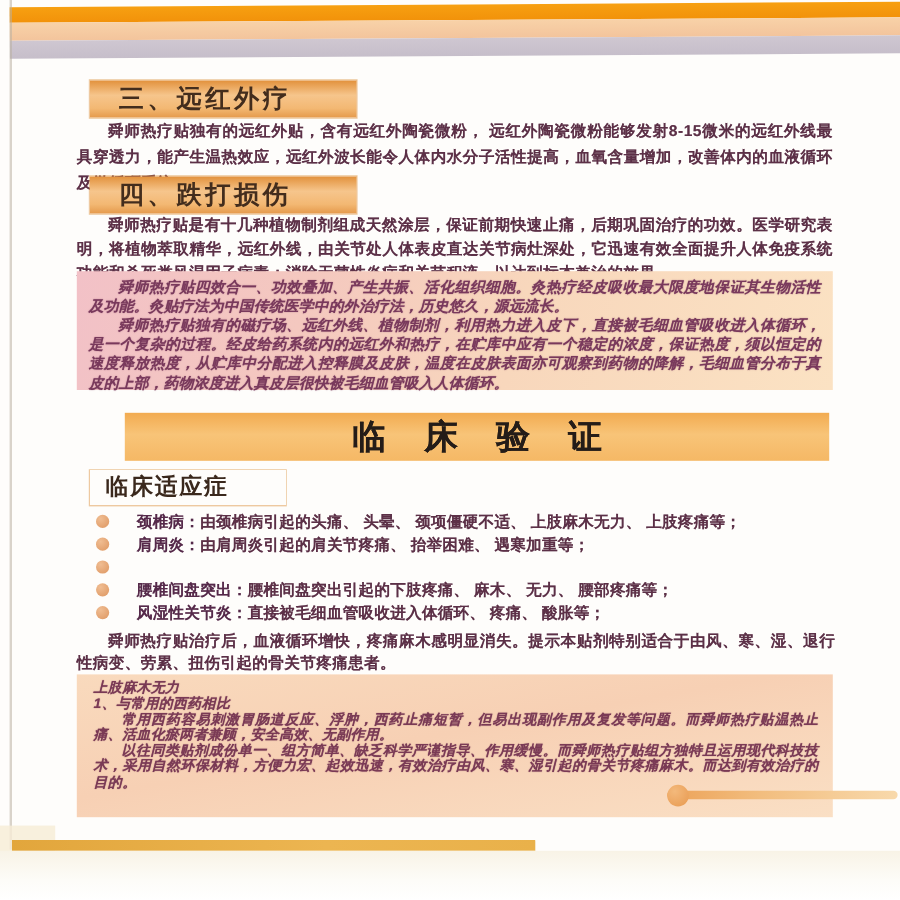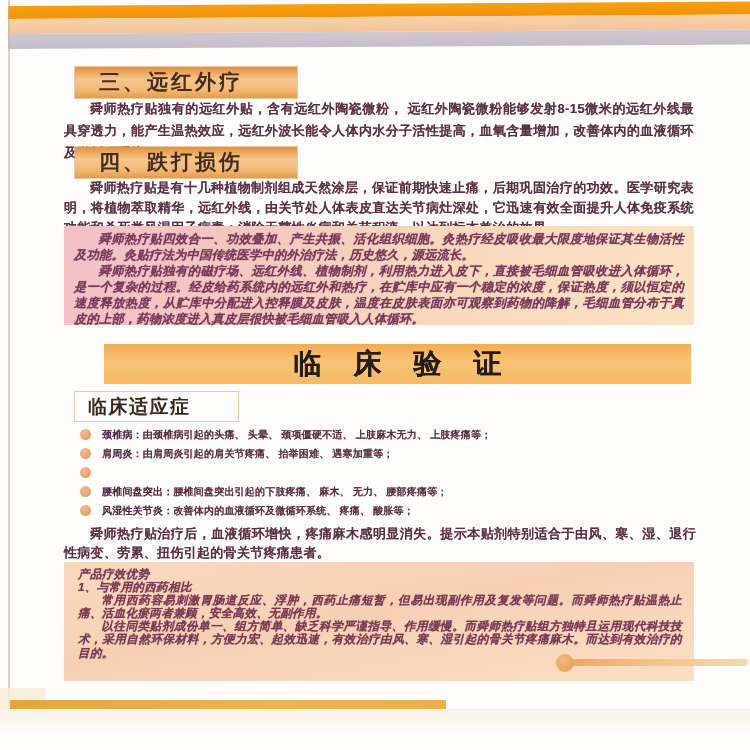--- a/index.html
+++ b/index.html
@@ -73,23 +73,24 @@
   }
   .ind-bar span{display:block;line-height:29px;padding-left:13px;font-size:19px;font-weight:bold;letter-spacing:1.5px;color:#3a281c;}
   .ind-list{position:absolute;left:80px;top:427px;width:615px;}
   .ind-item{display:flex;align-items:flex-start;height:19px;}
   .dot{
     flex:0 0 11px;width:11px;height:11px;border-radius:50%;
     background:radial-gradient(circle at 35% 30%,#f0bd92,#dd9660);
     margin:2px 11px 0 0;
   }
   .ind-text{
-    font-size:10px;line-height:16px;font-weight:bold;color:#5c3047;
+    font-size:13px;line-height:16px;font-weight:bold;color:#5c3047;
     letter-spacing:.2px;text-shadow:0 0 .4px rgba(92,48,71,.5);
     white-space:nowrap;
+    margin-left:12px;
   }
   .ind-text .term{color:#55294a;}
   .ind-summary{
     position:absolute;left:64px;top:524px;width:632px;
     font-size:13px;line-height:19px;font-weight:bold;color:#5c3047;
     text-indent:2em;text-align:justify;letter-spacing:.3px;
     text-shadow:0 0 .4px rgba(92,48,71,.5);
   }
 
   
@@ -175,28 +176,28 @@
     </div>
     <div class="ind-item">
       <span class="dot"></span>
     </div>
     <div class="ind-item">
       <span class="dot"></span>
       <span class="ind-text"><span class="term">腰椎间盘突出：</span><span>腰椎间盘突出引起的下肢疼痛、 麻木、 无力、 腰部疼痛等；</span></span>
     </div>
     <div class="ind-item">
       <span class="dot"></span>
-      <span class="ind-text"><span class="term">风湿性关节炎：</span><span>改善体内的血液循环及微循环系统、 疼痛、 酸胀等；</span></span>
+      <span class="ind-text"><span class="term">风湿性关节炎：</span><span>直接被毛细血管吸收进入体循环、 疼痛、 酸胀等；</span></span>
     </div>
   </div>
 
   <div class="ind-summary">舜师热疗贴治疗后，血液循环增快，疼痛麻木感明显消失。提示本贴剂特别适合于由风、寒、湿、退行性病变、劳累、扭伤引起的骨关节疼痛患者。</div>
 
   <div class="hl-box2">
-    <p class="line">产品疗效优势</p>
+    <p class="line">上肢麻木无力</p>
     <p class="line">1、与常用的西药相比</p>
     <p class="line body-line">常用西药容易刺激胃肠道反应、浮肿，西药止痛短暂，但易出现副作用及复发等问题。而舜师热疗贴温热止痛、活血化瘀两者兼顾，安全高效、无副作用。</p>
     <p class="line body-line">以往同类贴剂成份单一、组方简单、缺乏科学严谨指导、作用缓慢。而舜师热疗贴组方独特且运用现代科技技术，采用自然环保材料，方便力宏、起效迅速，有效治疗由风、寒、湿引起的骨关节疼痛麻木。而达到有效治疗的目的。</p>
     <div class="gap"></div>
   </div>
 
   <div class="deco-line"></div>
   <div class="deco-circle"></div>
   <div class="bottom-left-beige"></div>
   <div class="bottom-bar"></div>

